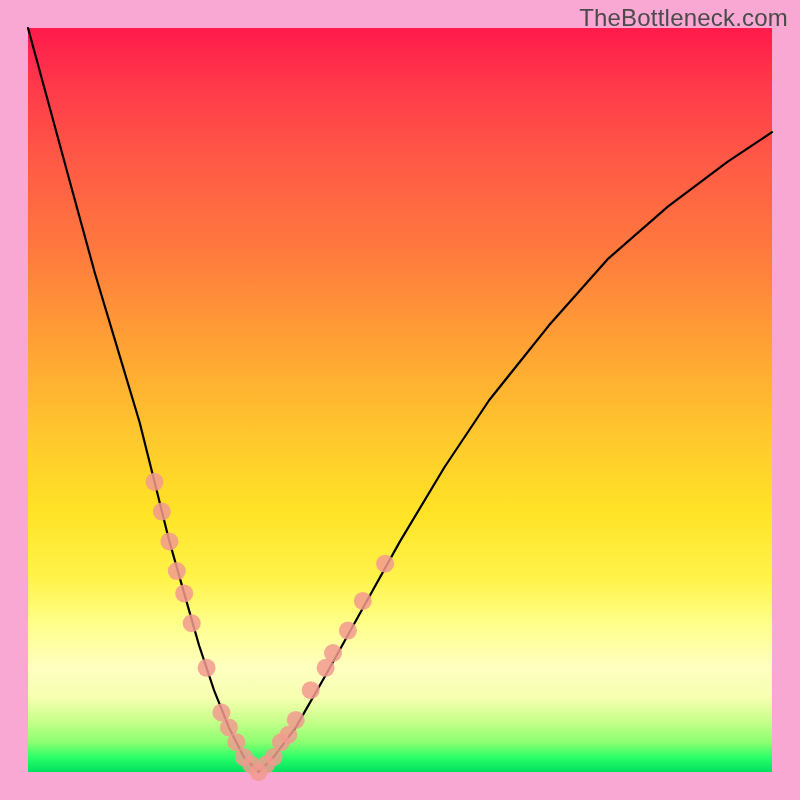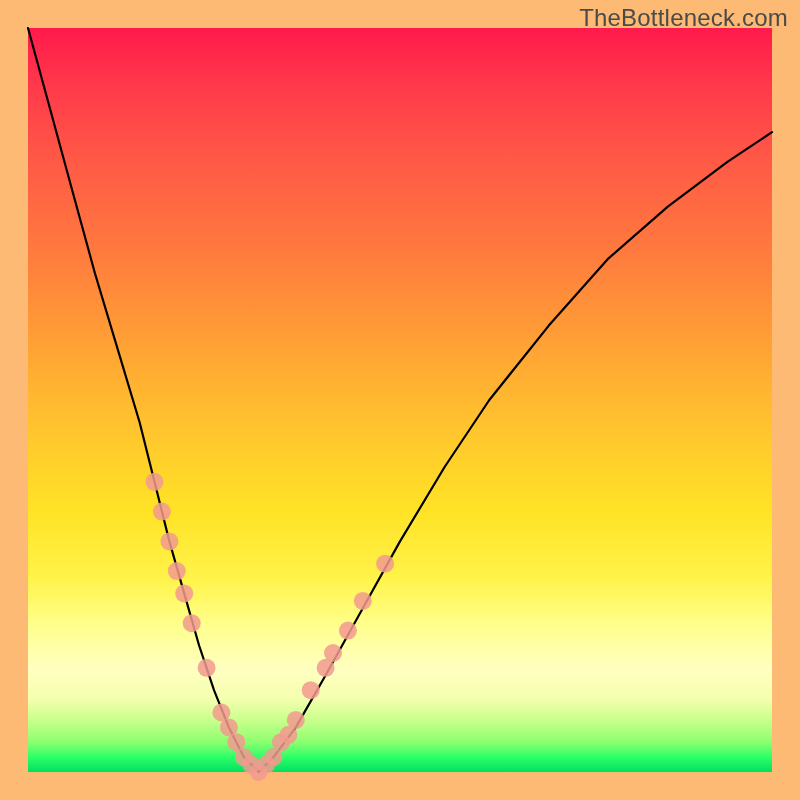--- a/index.html
+++ b/index.html
@@ -7,21 +7,21 @@
     padding: 0;
     width: 800px;
     height: 800px;
     overflow: hidden;
     background: #000;
     font-family: Arial, Helvetica, sans-serif;
   }
   .frame {
     position: absolute;
     inset: 0;
-    background: #fdba74;
+    background: #f9a8d4;
   }
   .plot {
     position: absolute;
     left: 28px;
     top: 28px;
     width: 744px;
     height: 744px;
     
     background: linear-gradient(
       to bottom,

